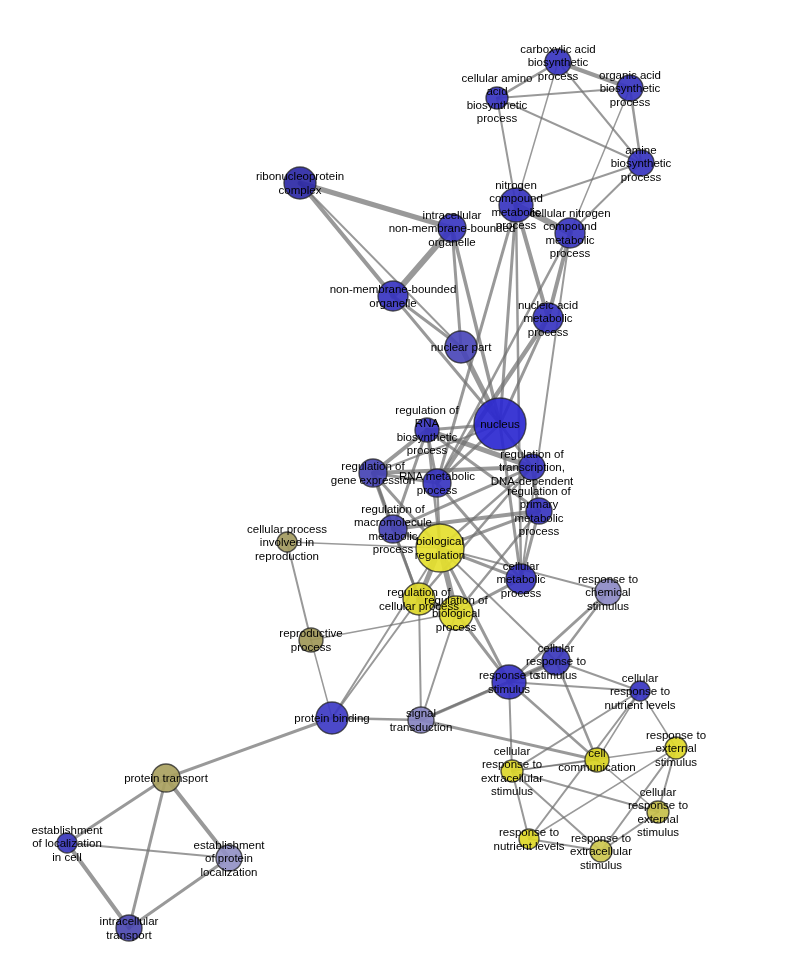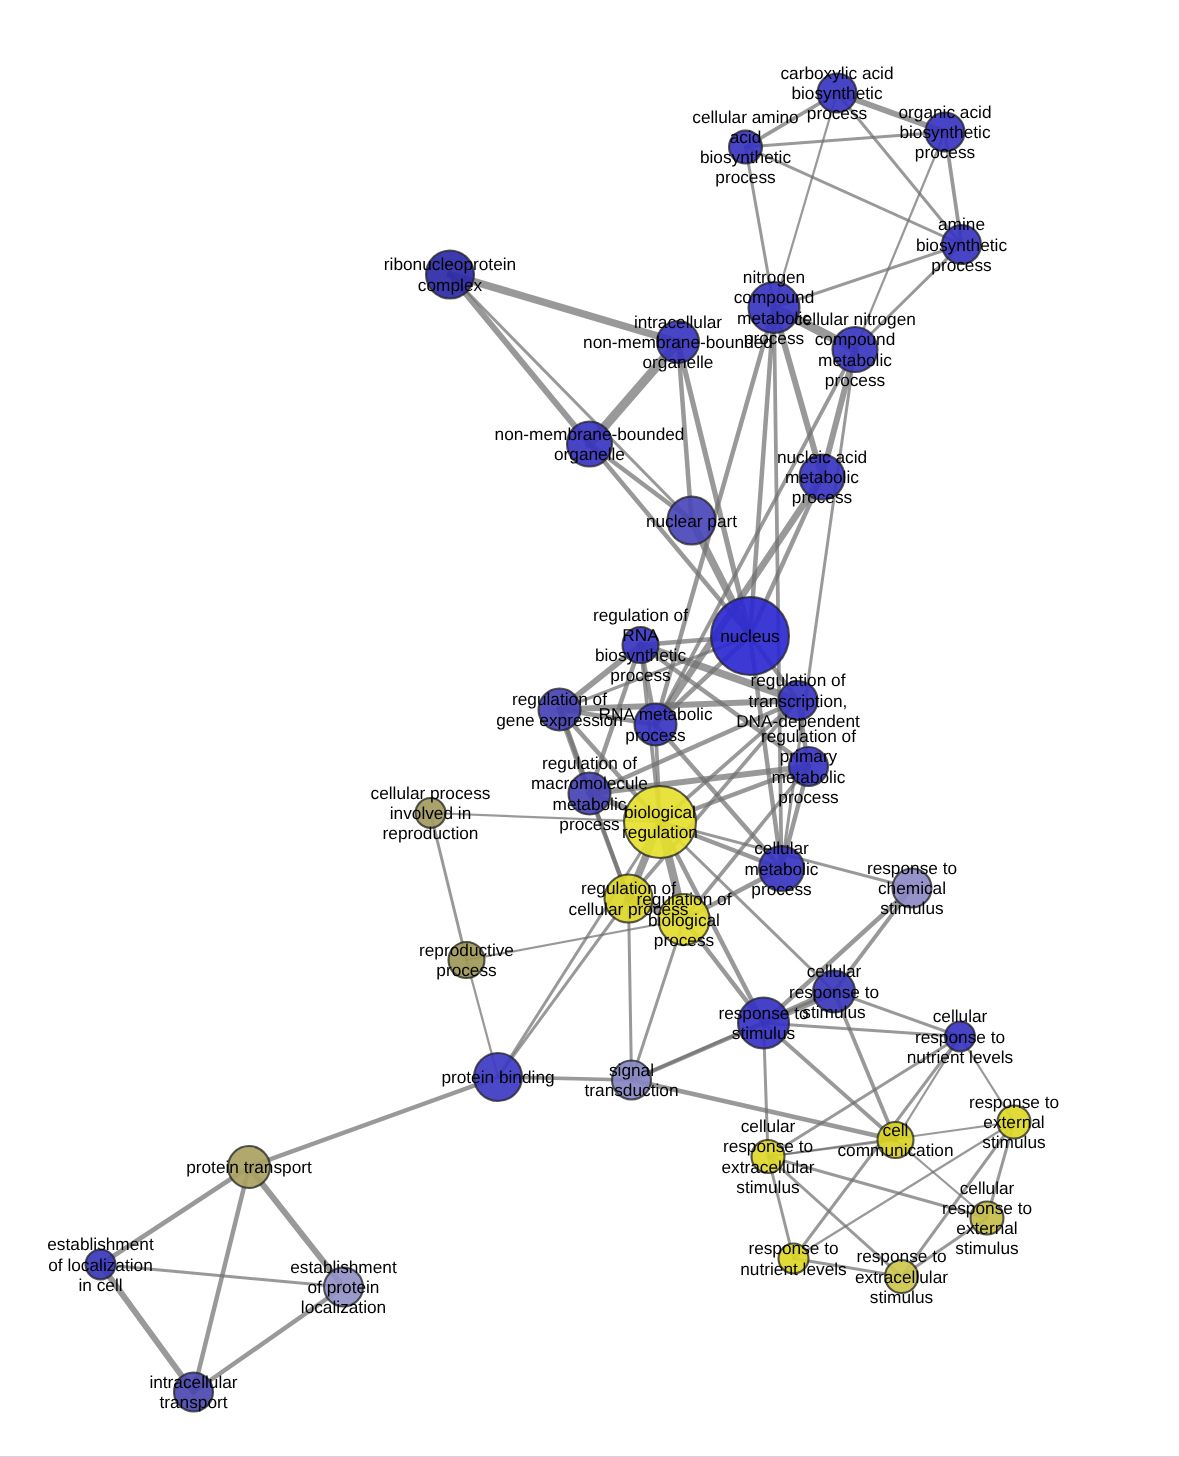--- a/index.html
+++ b/index.html
@@ -5,21 +5,21 @@
   html, body {
     margin: 0;
     padding: 0;
     background: #ffffff;
     font-family: "Liberation Sans", sans-serif;
   }
   .graph-wrap {
     width: 786px;
     height: 971px;
     position: relative;
-    background: #701a75;
+    background: #f97316;
     overflow: hidden;
   }
   svg text {
     font-family: "Liberation Sans", sans-serif;
     font-size: 11.5px;
     fill: #000000;
   }
   svg circle {
     cursor: pointer;
   }

